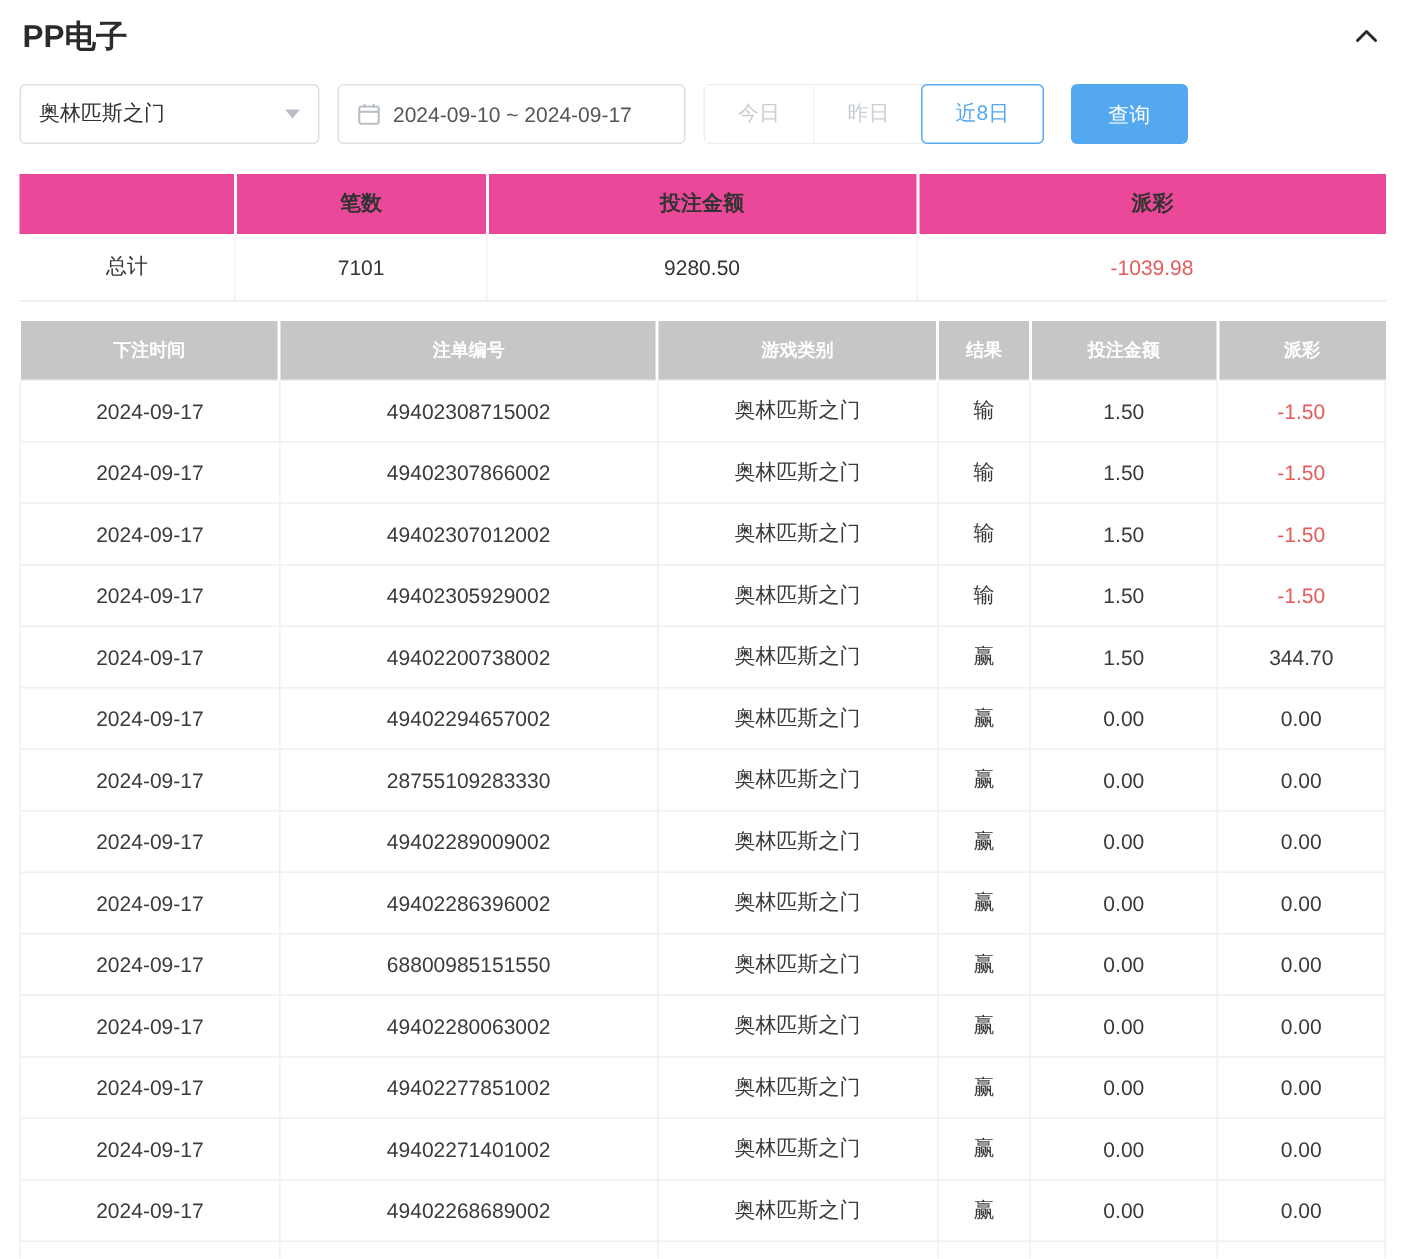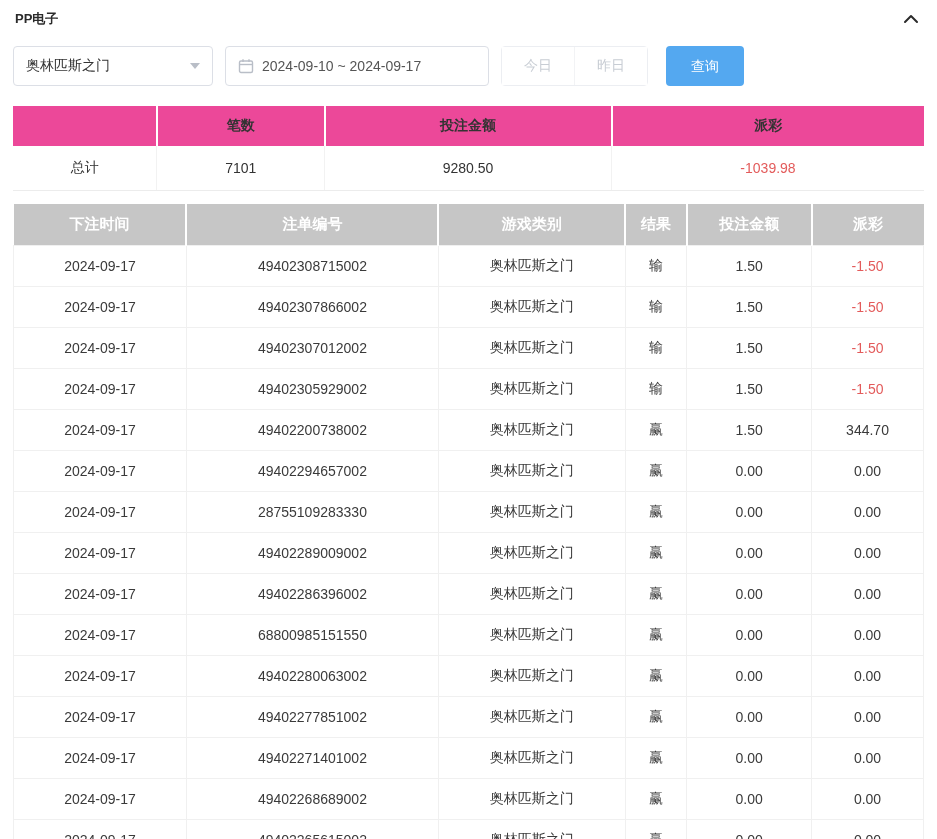--- a/index.html
+++ b/index.html
@@ -2,33 +2,33 @@
 <html><head>
 <meta charset="utf-8">
 <style>
   * { box-sizing: border-box; margin: 0; padding: 0; }
   html, body { width: 937px; height: 839px; overflow: hidden; background: #fff; }
   body { font-family: "Liberation Sans", "DejaVu Sans", sans-serif; color: #333; }
   .page { padding: 0 13px; }
 
   
   .panel-header { display: flex; justify-content: space-between; align-items: center; padding: 10px 2px 8px 2px; }
-  .page-title { font-size: 13px; font-weight: bold; color: #2b2b2b; text-align: center; }
+  .page-title { font-size: 21px; font-weight: bold; color: #2b2b2b; text-align: center; }
   .collapse-btn { cursor: pointer; display: inline-flex; padding: 2px; }
 
   
   .filters { display: flex; align-items: center; gap: 12px; margin-top: 10px; margin-bottom: 20px; }
   .select-box {
     width: 200px; height: 40px; border: 1px solid #dcdfe6; border-radius: 4px;
     display: flex; align-items: center; justify-content: space-between;
     padding: 0 12px; font-size: 14px; color: #333; background: #fff; cursor: pointer;
   }
   .caret-down { width: 0; height: 0; border-left: 5px solid transparent; border-right: 5px solid transparent; border-top: 6px solid #b9bec7; }
   .date-box {
-    height: 40px; width: 264px; border: 1px solid #dcdfe6; border-radius: 4px;
+    height: 40px; width: 232px; border: 1px solid #dcdfe6; border-radius: 4px;
     display: flex; align-items: center; gap: 8px; padding: 0 12px;
     font-size: 14px; color: #555; background: #fff; cursor: pointer;
   }
   .btn-group { display: flex; border: 1px solid #eceef2; border-radius: 4px; background: #fff; }
   .btn { height: 38px; padding: 0 22px; background: #fff; border: none; font-size: 14px; cursor: pointer; font-family: inherit; }
   .btn.muted { color: #c8cdd4; }
   .btn.muted + .btn.muted { border-left: 1px solid #f2f3f5; }
   .btn.active-blue { color: #54a8f0; border: 1px solid #54a8f0; border-radius: 4px; margin: -1px; height: 40px; }
   .query-btn {
     height: 40px; padding: 12px 25px; margin-left: 6px; background: #54a8f0; color: #fff;
@@ -44,21 +44,21 @@
   .summary th:last-child { border-right: none; }
   .summary td {
     background: #fff; font-size: 14px; padding: 13px 0; text-align: center;
     border-bottom: 1px solid #ececec; border-right: 1px solid #f2f2f2;
   }
   .summary td:last-child { border-right: none; }
   .summary { margin-bottom: 13px; }
 
   
   .bets th {
-    background: #c6c6c6; color: #fff; font-weight: bold; font-size: 15px;
+    background: #c6c6c6; color: #fff; font-weight: bold; font-size: 12px;
     padding: 11px 0; text-align: center; border-right: 2px solid #fff;
   }
   .bets th:last-child { border-right: none; }
   .bets td {
     font-size: 14px; color: #3a3a3a; padding: 11px 0; text-align: center;
     border: 1px solid #f0f0f0; background: #fff; overflow: hidden; white-space: nowrap;
   }
   .neg { color: #e35b5b !important; }
 </style>
 </head>
@@ -89,20 +89,21 @@
             <line x1="5" y1="1.2" x2="5" y2="4" stroke="#b9bec7" stroke-width="1.4"></line>
             <line x1="11" y1="1.2" x2="11" y2="4" stroke="#b9bec7" stroke-width="1.4"></line>
           </svg>
       </span>
       <span>2024-09-10 ~ 2024-09-17</span>
     </div>
 
     <div class="btn-group">
       <button class="btn muted">今日</button>
       <button class="btn muted">昨日</button>
+      <button class="btn active-blue">近8日</button>
     </div>
 
     <button class="query-btn">查询</button>
   </div>
 
   <table class="summary">
     <colgroup>
       <col style="width:15.8%">
         <col style="width:18.4%">
         <col style="width:31.5%">

